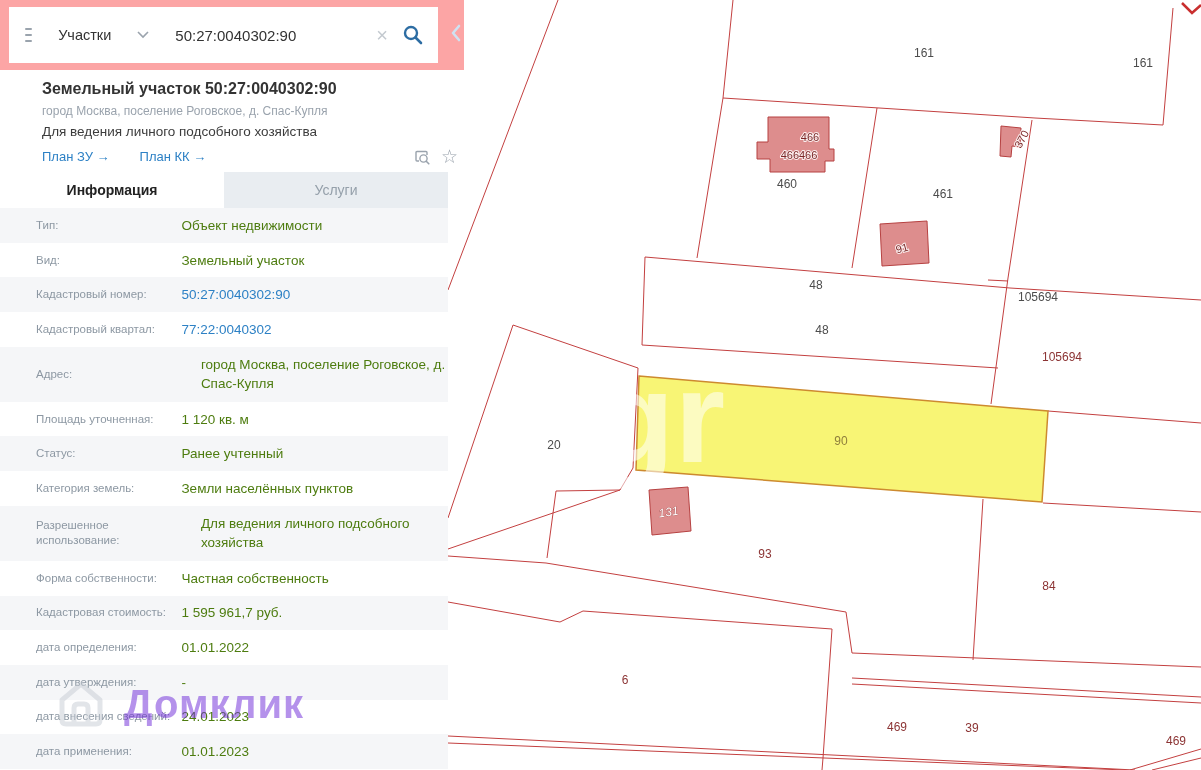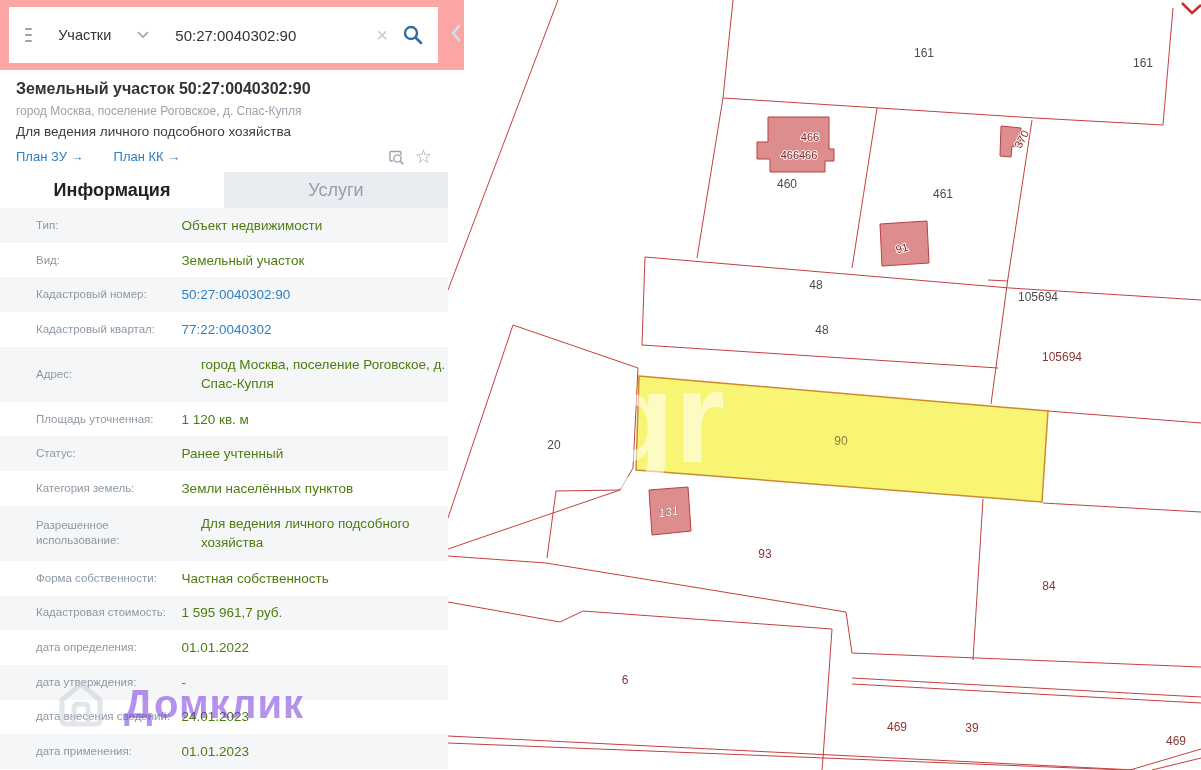--- a/index.html
+++ b/index.html
@@ -28,31 +28,31 @@
   .burger{display:inline-block;width:20px;margin-left:16px;cursor:pointer;}
   .burger i{display:block;height:2px;background:#9aa3ad;margin:4px 0;border-radius:1px;}
   .cat-select{display:flex;align-items:center;gap:26px;margin-left:26px;cursor:pointer;}
   .cat-label{font-size:14.5px;color:#333;}
   .search-value{margin-left:24px;font-size:15px;color:#333;flex:1;border:none;outline:none;
                 font-family:"Liberation Sans",sans-serif;background:transparent;}
   .clear-x{color:#c3c9cf;font-size:20px;margin-right:14px;cursor:pointer;line-height:1;}
   .search-btn{margin-right:14px;cursor:pointer;display:flex;align-items:center;}
   .collapse-btn{position:absolute;right:2px;top:24px;cursor:pointer;}
 
-  .card{position:absolute;left:0;top:70px;width:448px;background:#fff;}
+  .card{position:absolute;left:0;top:70px;width:448px;background:#fff;padding-left:26px;}
   .card-title{font-size:16px;font-weight:bold;color:#333;margin:10px 16px 0;}
   .card-sub{font-size:12px;color:#9aa3ad;margin:6px 16px 0;}
   .card-usage{font-size:13.5px;color:#3c3c3c;margin:6px 16px 0;}
   .card-links{display:flex;align-items:center;margin:8px 16px 6px;gap:30px;text-align:right;}
   .plan-link{font-size:13px;color:#2d81c5;cursor:pointer;}
   .card-icons{margin-left:auto;display:flex;align-items:center;gap:10px;}
   .star{color:#9aa3ad;font-size:19px;cursor:pointer;line-height:1;}
 
   .tabs{position:absolute;left:0;top:172px;width:448px;height:36px;display:flex;}
-  .tab{flex:1;display:flex;align-items:center;justify-content:center;font-size:18px;cursor:pointer;}
+  .tab{flex:1;display:flex;align-items:center;justify-content:center;font-size:14px;cursor:pointer;}
   .tab.active{background:#fff;color:#222;font-weight:bold;}
   .tab.inactive{background:#e9edf1;color:#95a0aa;}
 
   .info-table{position:absolute;left:0;top:208px;width:448px;}
   .row{display:flex;height:34.7px;align-items:center;background:#fff;padding-left:20px;}
   .row.alt{background:#f5f6f8;}
   .row.tall{height:55px;gap:30px;}
   .rlabel{width:149px;padding-left:16px;font-size:11.5px;color:#8d98a3;line-height:15px;}
   .rvalue{width:273px;font-size:13.5px;color:#4d7c0f;line-height:19px;}
   .rvalue.link{color:#2d81c5;cursor:pointer;}

